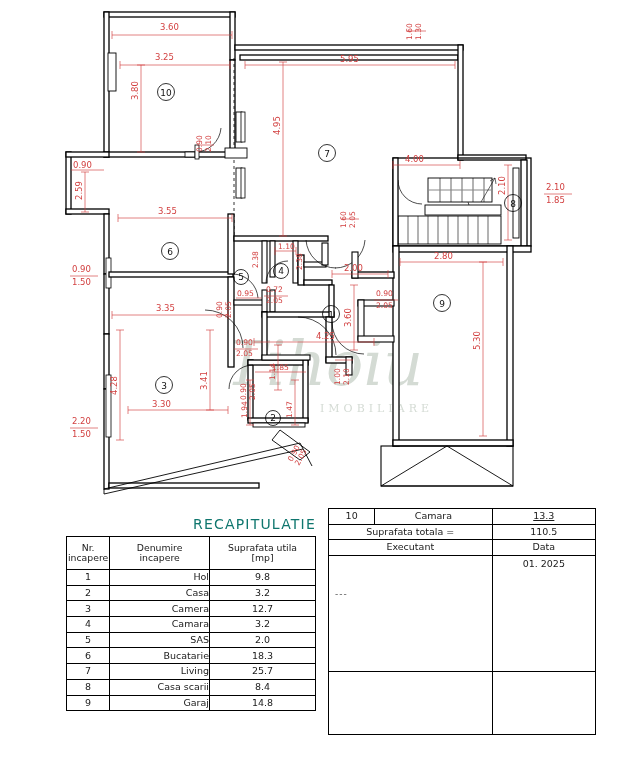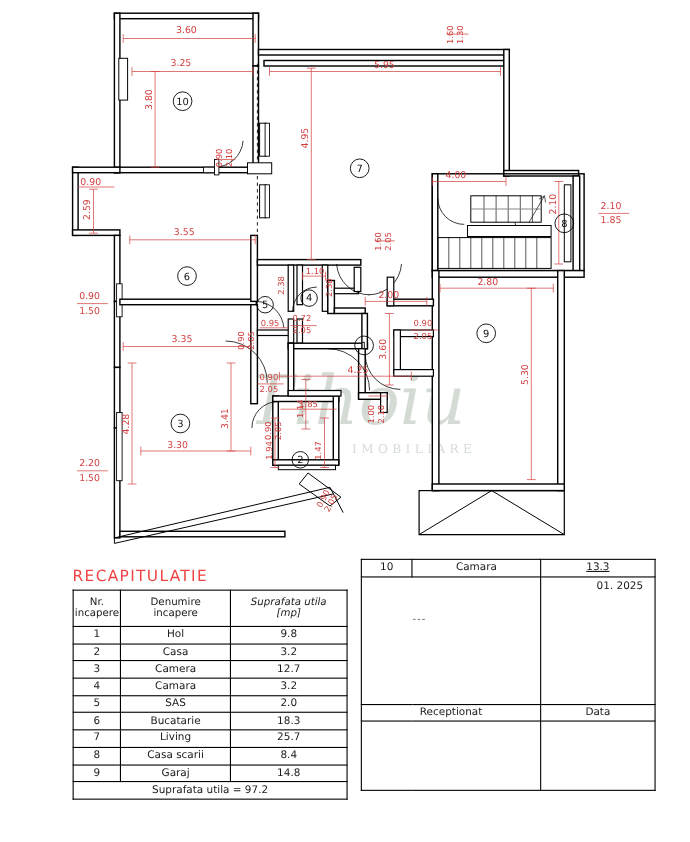--- a/index.html
+++ b/index.html
@@ -47,44 +47,44 @@
   table.plan-tbl td, table.plan-tbl th {
     border: 1px solid #000;
     font-weight: normal;
     text-align: center;
     padding: 0;
     line-height: 1.05;
   }
   
   #recap-wrap { left: 66px; top: 516px; width: 250px; }
   #recap-title {
-    text-align: left;
+    text-align: right;
     font-size: 14px;
     letter-spacing: 1.2px;
-    color: #ef4444;
+    color: #0f766e;
     font-family: "DejaVu Sans", sans-serif;
     margin-bottom: 4px;
   }
   #recap-tbl { width: 250px; font-size: 9.5px; }
   #recap-tbl .col-nr { width: 36px; }
   #recap-tbl .col-name { width: 94px; }
-  #recap-tbl .col-area { width: 100px; font-style: italic; }
+  #recap-tbl .col-area { width: 100px; }
   #recap-tbl thead td { height: 32px; font-size: 9.3px; }
   #recap-tbl tbody td { height: 14.7px; }
-  #recap-tbl td.name { text-align: center; }
+  #recap-tbl td.name { text-align: right; }
   #recap-tbl tr.total td { height: 15px; }
 
   
   #right-wrap { left: 328px; top: 508px; width: 268px; }
   #right-tbl { width: 268px; font-size: 9.5px; }
   #right-tbl .c1 { width: 46px; }
   #right-tbl .c2 { width: 118px; }
   #right-tbl .c3 { width: 104px; text-decoration: underline; }
   #right-tbl td.row-h { height: 14.5px; }
-  #right-tbl td.big { height: 112px; vertical-align: top; padding-left: 40px; }
+  #right-tbl td.big { height: 112px; vertical-align: top; }
   #right-tbl td.big2 { height: 62px; }
   #right-tbl td.date-val { vertical-align: top; padding-top: 3px; font-size: 9.5px; }
   .dots { color: #555; font-size: 9px; letter-spacing: 1px; }
 </style>
 </head>
 <body>
 
 <div id="page">
 
   <svg id="plan-svg" viewBox="0 0 627 765">
@@ -499,46 +499,47 @@
         <tr>
           <td>8</td>
           <td class="name">Casa scarii</td>
           <td>8.4</td>
         </tr>
         <tr>
           <td>9</td>
           <td class="name">Garaj</td>
           <td>14.8</td>
         </tr>
-        <tr class="total">
-          <td colspan="3">Suprafata utila = 97.2</td>
-        </tr>
       </tbody>
     </table>
   </div>
 
   <div class="tbl-wrap" id="right-wrap">
     <table class="plan-tbl" id="right-tbl">
       <tbody>
         <tr>
           <td class="c1 row-h">10</td>
           <td class="c2 row-h">Camara</td>
           <td class="c3 row-h">13.3</td>
+        </tr>
+        <tr>
+          <td colspan="2" class="row-h">Suprafata totala =</td>
+          <td class="row-h">110.5</td>
+        </tr>
+        <tr>
+          <td colspan="2" class="row-h">Executant</td>
+          <td class="row-h">Data</td>
         </tr>
         <tr>
           <td colspan="2" class="big">
             <div class="dots" style="text-align:left;padding:34px 0 0 6px;">---</div>
           </td>
           <td class="big date-val">01. 2025</td>
         </tr>
         <tr>
-          <td colspan="2" class="row-h">Receptionat</td>
-          <td class="row-h">Data</td>
-        </tr>
-        <tr>
           <td colspan="2" class="big2"></td>
           <td class="big2"></td>
         </tr>
       </tbody>
     </table>
   </div>
 
 </div>
 
 </body></html>

